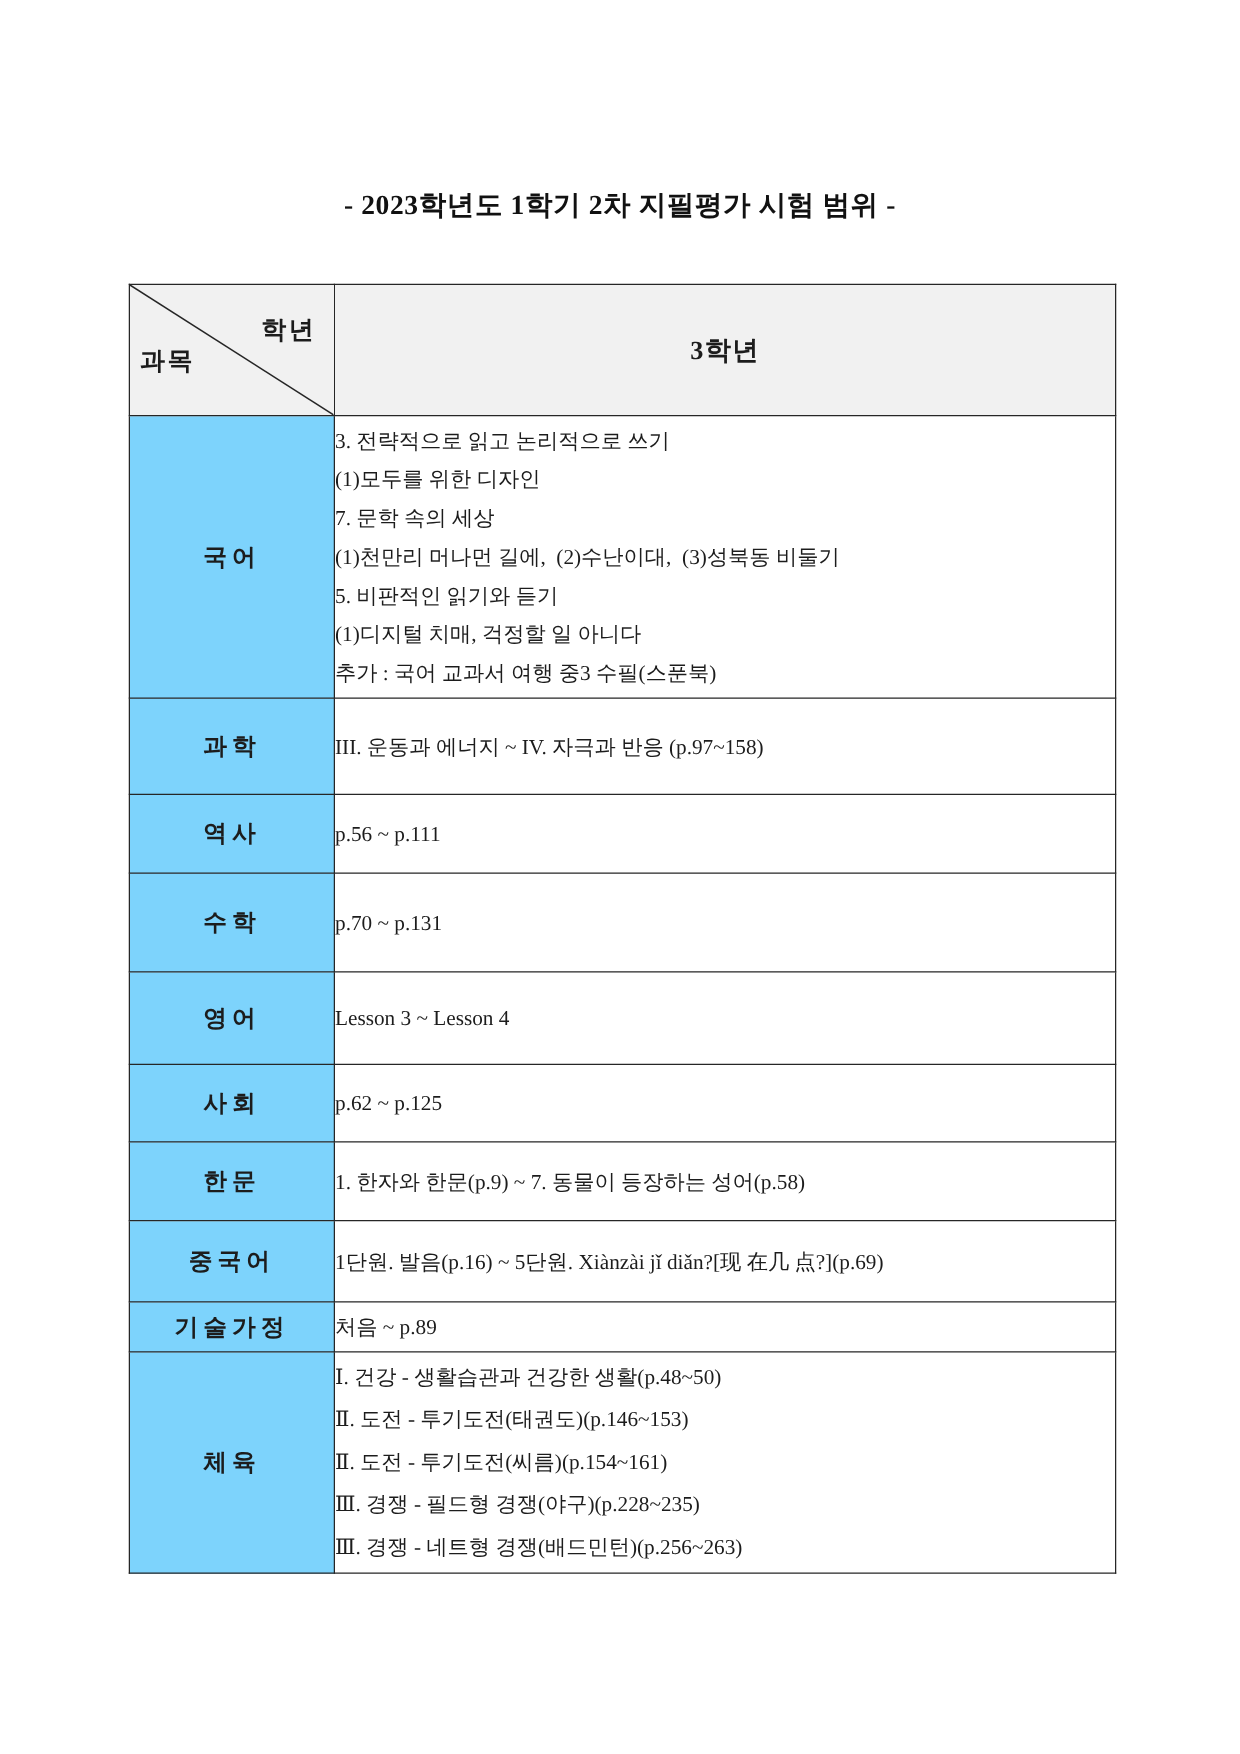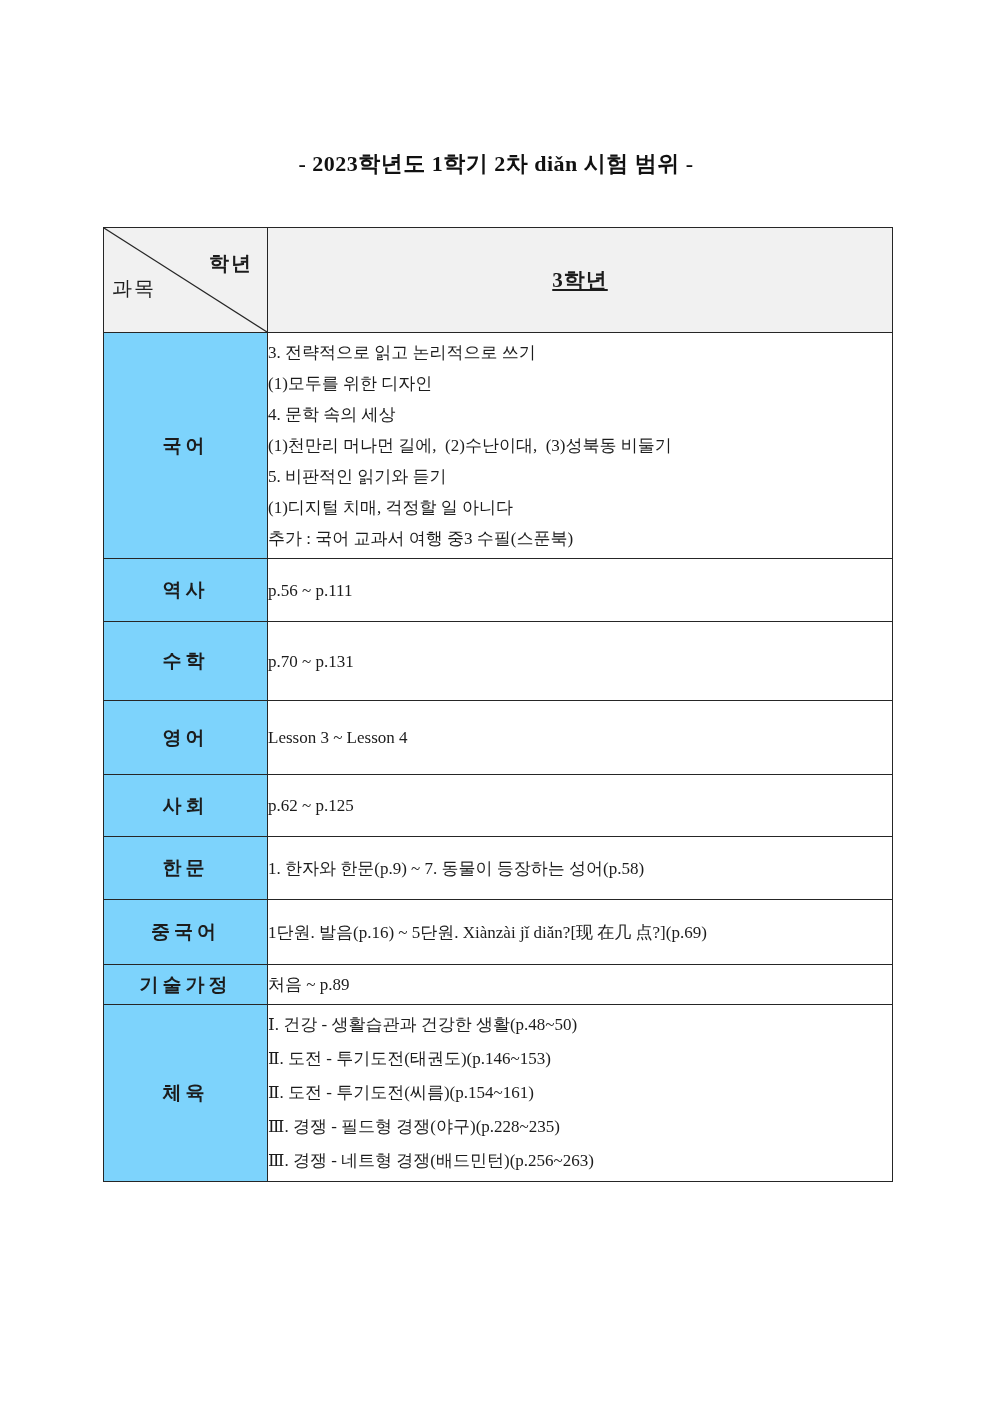--- a/index.html
+++ b/index.html
@@ -63,31 +63,30 @@
     position: absolute;
     top: 22px; right: 14px;
     font-size: 20px;
     font-weight: bold;
     letter-spacing: 2px;
   }
   .corner-bottom-left {
     position: absolute;
     bottom: 30px; left: 8px;
     font-size: 20px;
-    font-weight: normal;
+    font-weight: bold;
     letter-spacing: 2px;
     text-align: center;
   }
   th.grade-header {
     background: #f1f1f1;
     text-align: center;
     font-size: 21px;
     font-weight: bold;
     letter-spacing: 1px;
-    text-decoration: underline;
   }
   th.subj {
     background: #7dd3fc;
     text-align: center;
     font-size: 19px;
     font-weight: bold;
     letter-spacing: 4px;
   }
   td.cont {
     background: #ffffff;
@@ -97,21 +96,21 @@
   }
   td.cont .line {
     line-height: 31px;
     white-space: pre-wrap;
   }
   tr.h-pe td.cont .line { line-height: 34px; }
 </style>
 </head>
 <body>
 
-<h1 class="doc-title">- 2023학년도 1학기 2차 diǎn 시험 범위 -</h1>
+<h1 class="doc-title">- 2023학년도 1학기 2차 지필평가 시험 범위 -</h1>
 
 <table class="exam-table">
   <colgroup>
       <col class="c-subj">
       <col>
     </colgroup>
   <tbody>
     <tr class="h-header">
       <th class="corner-cell">
         <svg class="diag" preserveAspectRatio="none" viewBox="0 0 100 100">
@@ -121,28 +120,34 @@
         <span class="corner-bottom-left">과목</span>
       </th>
       <th class="grade-header">3학년</th>
     </tr>
 
     <tr class="h-kor">
       <th class="subj">국어</th>
       <td class="cont">
         <div class="line">3. 전략적으로 읽고 논리적으로 쓰기</div>
         <div class="line">(1)모두를 위한 디자인</div>
-        <div class="line">4. 문학 속의 세상</div>
+        <div class="line">7. 문학 속의 세상</div>
         <div class="line">(1)천만리 머나먼 길에,  (2)수난이대,  (3)성북동 비둘기</div>
         <div class="line">5. 비판적인 읽기와 듣기</div>
         <div class="line">(1)디지털 치매, 걱정할 일 아니다</div>
         <div class="line">추가 : 국어 교과서 여행 중3 수필(스푼북)</div>
       </td>
     </tr>
 
+    <tr class="h-sci">
+      <th class="subj">과학</th>
+      <td class="cont">
+        <div class="line">III. 운동과 에너지 ~ IV. 자극과 반응 (p.97~158)</div>
+      </td>
+    </tr>
 
     <tr class="h-hist">
       <th class="subj">역사</th>
       <td class="cont">
         <div class="line">p.56 ~ p.111</div>
       </td>
     </tr>
 
     <tr class="h-math">
       <th class="subj">수학</th>

